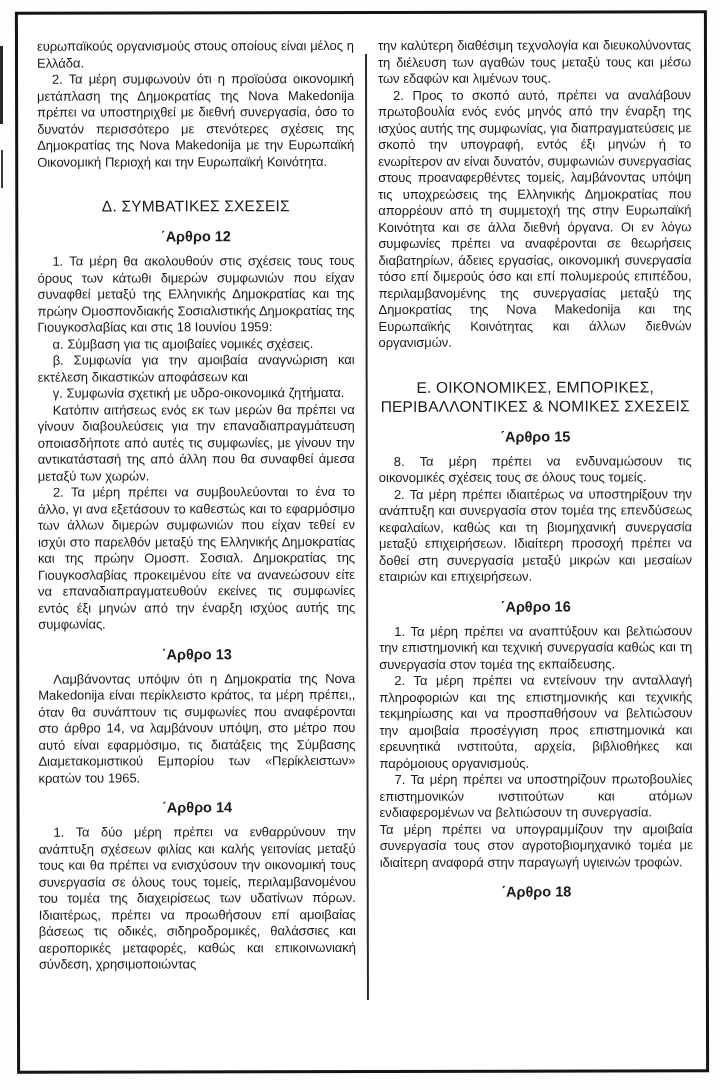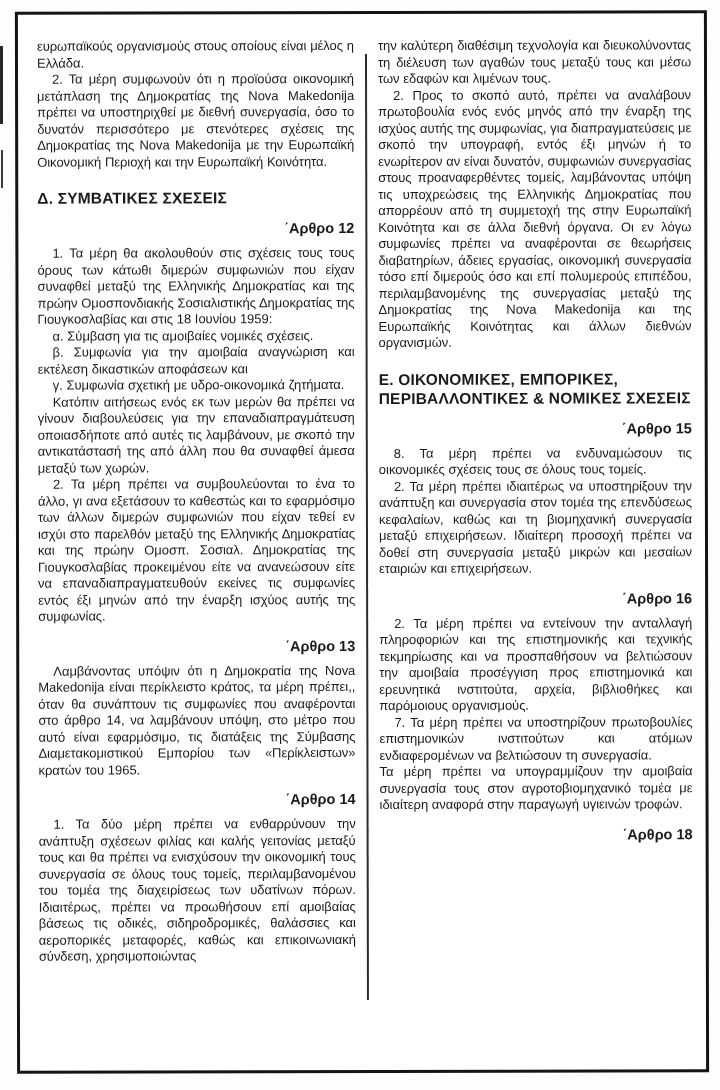--- a/index.html
+++ b/index.html
@@ -39,71 +39,72 @@
     font-size:13px;
     line-height:16.5px;
     text-align:justify;
     text-indent:15px;
     letter-spacing:-0.05px;
     word-spacing:0.2px;
   }
   p.para.cont{text-indent:0;}
   p.para.bold{font-weight:normal;}
   .sec-head{
-    margin:18px 0 2px;
+    margin:26px 0 2px;
     font-size:15.5px;
     line-height:19px;
-    font-weight:bold;
-    text-align:left;
+    font-weight:normal;
+    text-align:center;
     letter-spacing:0.2px;
   }
   .art-head{
     margin:13px 0 8px;
     font-size:14.5px;
     line-height:17px;
     font-weight:bold;
-    text-align:right;
+    text-align:center;
   }
 </style>
 </head>
 <body>
 
 <div class="scan-page">
   <div class="edge-artifact-1"></div>
   <div class="edge-artifact-2"></div>
 
   <div class="page-frame">
 
     <div class="col col-left">
       <p class="para cont">ευρωπαϊκούς οργανισμούς στους οποίους είναι μέλος η Ελλάδα.</p>
       <p class="para">2. Τα μέρη συμφωνούν ότι η προϊούσα οικονομική μετάπλαση της Δημοκρατίας της Nova Makedonija πρέπει να υποστηριχθεί με διεθνή συνεργασία, όσο το δυνατόν περισσότερο με στενότερες σχέσεις της Δημοκρατίας της Nova Makedonija με την Ευρωπαϊκή Οικονομική Περιοχή και την Ευρωπαϊκή Κοινότητα.</p>
       <h2 class="sec-head">Δ. ΣΥΜΒΑΤΙΚΕΣ ΣΧΕΣΕΙΣ</h2>
       <h3 class="art-head">΄Αρθρο 12</h3>
       <p class="para">1. Τα μέρη θα ακολουθούν στις σχέσεις τους τους όρους των κάτωθι διμερών συμφωνιών που είχαν συναφθεί μεταξύ της Ελληνικής Δημοκρατίας και της πρώην Ομοσπονδιακής Σοσιαλιστικής Δημοκρατίας της Γιουγκοσλαβίας και στις 18 Ιουνίου 1959:</p>
       <p class="para bold">α. Σύμβαση για τις αμοιβαίες νομικές σχέσεις.</p>
       <p class="para bold">β. Συμφωνία για την αμοιβαία αναγνώριση και εκτέλεση δικαστικών αποφάσεων και</p>
       <p class="para bold">γ. Συμφωνία σχετική με υδρο-οικονομικά ζητήματα.</p>
-      <p class="para">Κατόπιν αιτήσεως ενός εκ των μερών θα πρέπει να γίνουν διαβουλεύσεις για την επαναδιαπραγμάτευση οποιασδήποτε από αυτές τις λαμβάνουν, με σκοπό την αντικατάστασή της από άλλη που θα συναφθεί άμεσα μεταξύ των χωρών.</p>
+      <p class="para">Κατόπιν αιτήσεως ενός εκ των μερών θα πρέπει να γίνουν διαβουλεύσεις για την επαναδιαπραγμάτευση οποιασδήποτε από αυτές τις συμφωνίες, με γίνουν την αντικατάστασή της από άλλη που θα συναφθεί άμεσα μεταξύ των χωρών.</p>
       <p class="para">2. Τα μέρη πρέπει να συμβουλεύονται το ένα το άλλο, γι ανα εξετάσουν το καθεστώς και το εφαρμόσιμο των άλλων διμερών συμφωνιών που είχαν τεθεί εν ισχύι στο παρελθόν μεταξύ της Ελληνικής Δημοκρατίας και της πρώην Ομοσπ. Σοσιαλ. Δημοκρατίας της Γιουγκοσλαβίας προκειμένου είτε να ανανεώσουν είτε να επαναδιαπραγματευθούν εκείνες τις συμφωνίες εντός έξι μηνών από την έναρξη ισχύος αυτής της συμφωνίας.</p>
       <h3 class="art-head">΄Αρθρο 13</h3>
       <p class="para">Λαμβάνοντας υπόψιν ότι η Δημοκρατία της Nova Makedonija είναι περίκλειστο κράτος, τα μέρη πρέπει,, όταν θα συνάπτουν τις συμφωνίες που αναφέρονται στο άρθρο 14, να λαμβάνουν υπόψη, στο μέτρο που αυτό είναι εφαρμόσιμο, τις διατάξεις της Σύμβασης Διαμετακομιστικού Εμπορίου των «Περίκλειστων» κρατών του 1965.</p>
       <h3 class="art-head">΄Αρθρο 14</h3>
       <p class="para">1. Τα δύο μέρη πρέπει να ενθαρρύνουν την ανάπτυξη σχέσεων φιλίας και καλής γειτονίας μεταξύ τους και θα πρέπει να ενισχύσουν την οικονομική τους συνεργασία σε όλους τους τομείς, περιλαμβανομένου του τομέα της διαχειρίσεως των υδατίνων πόρων. Ιδιαιτέρως, πρέπει να προωθήσουν επί αμοιβαίας βάσεως τις οδικές, σιδηροδρομικές, θαλάσσιες και αεροπορικές μεταφορές, καθώς και επικοινωνιακή σύνδεση, χρησιμοποιώντας</p>
     </div>
 
     <div class="col-divider"></div>
 
     <div class="col col-right">
       <p class="para cont">την καλύτερη διαθέσιμη τεχνολογία και διευκολύνοντας τη διέλευση των αγαθών τους μεταξύ τους και μέσω των εδαφών και λιμένων τους.</p>
       <p class="para">2. Προς το σκοπό αυτό, πρέπει να αναλάβουν πρωτοβουλία ενός ενός μηνός από την έναρξη της ισχύος αυτής της συμφωνίας, για διαπραγματεύσεις με σκοπό την υπογραφή, εντός έξι μηνών ή το ενωρίτερον αν είναι δυνατόν, συμφωνιών συνεργασίας στους προαναφερθέντες τομείς, λαμβάνοντας υπόψη τις υποχρεώσεις της Ελληνικής Δημοκρατίας που απορρέουν από τη συμμετοχή της στην Ευρωπαϊκή Κοινότητα και σε άλλα διεθνή όργανα. Οι εν λόγω συμφωνίες πρέπει να αναφέρονται σε θεωρήσεις διαβατηρίων, άδειες εργασίας, οικονομική συνεργασία τόσο επί διμερούς όσο και επί πολυμερούς επιπέδου, περιλαμβανομένης της συνεργασίας μεταξύ της Δημοκρατίας της Nova Makedonija και της Ευρωπαϊκής Κοινότητας και άλλων διεθνών οργανισμών.</p>
       <h2 class="sec-head">Ε. ΟΙΚΟΝΟΜΙΚΕΣ, ΕΜΠΟΡΙΚΕΣ, ΠΕΡΙΒΑΛΛΟΝΤΙΚΕΣ &amp; ΝΟΜΙΚΕΣ ΣΧΕΣΕΙΣ</h2>
       <h3 class="art-head">΄Αρθρο 15</h3>
       <p class="para">8. Τα μέρη πρέπει να ενδυναμώσουν τις οικονομικές σχέσεις τους σε όλους τους τομείς.</p>
       <p class="para">2. Τα μέρη πρέπει ιδιαιτέρως να υποστηρίξουν την ανάπτυξη και συνεργασία στον τομέα της επενδύσεως κεφαλαίων, καθώς και τη βιομηχανική συνεργασία μεταξύ επιχειρήσεων. Ιδιαίτερη προσοχή πρέπει να δοθεί στη συνεργασία μεταξύ μικρών και μεσαίων εταιριών και επιχειρήσεων.</p>
       <h3 class="art-head">΄Αρθρο 16</h3>
+      <p class="para">1. Τα μέρη πρέπει να αναπτύξουν και βελτιώσουν την επιστημονική και τεχνική συνεργασία καθώς και τη συνεργασία στον τομέα της εκπαίδευσης.</p>
       <p class="para">2. Τα μέρη πρέπει να εντείνουν την ανταλλαγή πληροφοριών και της επιστημονικής και τεχνικής τεκμηρίωσης και να προσπαθήσουν να βελτιώσουν την αμοιβαία προσέγγιση προς επιστημονικά και ερευνητικά ινστιτούτα, αρχεία, βιβλιοθήκες και παρόμοιους οργανισμούς.</p>
       <p class="para">7. Τα μέρη πρέπει να υποστηρίζουν πρωτοβουλίες επιστημονικών ινστιτούτων και ατόμων ενδιαφερομένων να βελτιώσουν τη συνεργασία.</p>
       <p class="para cont">Τα μέρη πρέπει να υπογραμμίζουν την αμοιβαία συνεργασία τους στον αγροτοβιομηχανικό τομέα με ιδιαίτερη αναφορά στην παραγωγή υγιεινών τροφών.</p>
       <h3 class="art-head">΄Αρθρο 18</h3>
     </div>
 
   </div>
 </div>
 
 </body></html>

